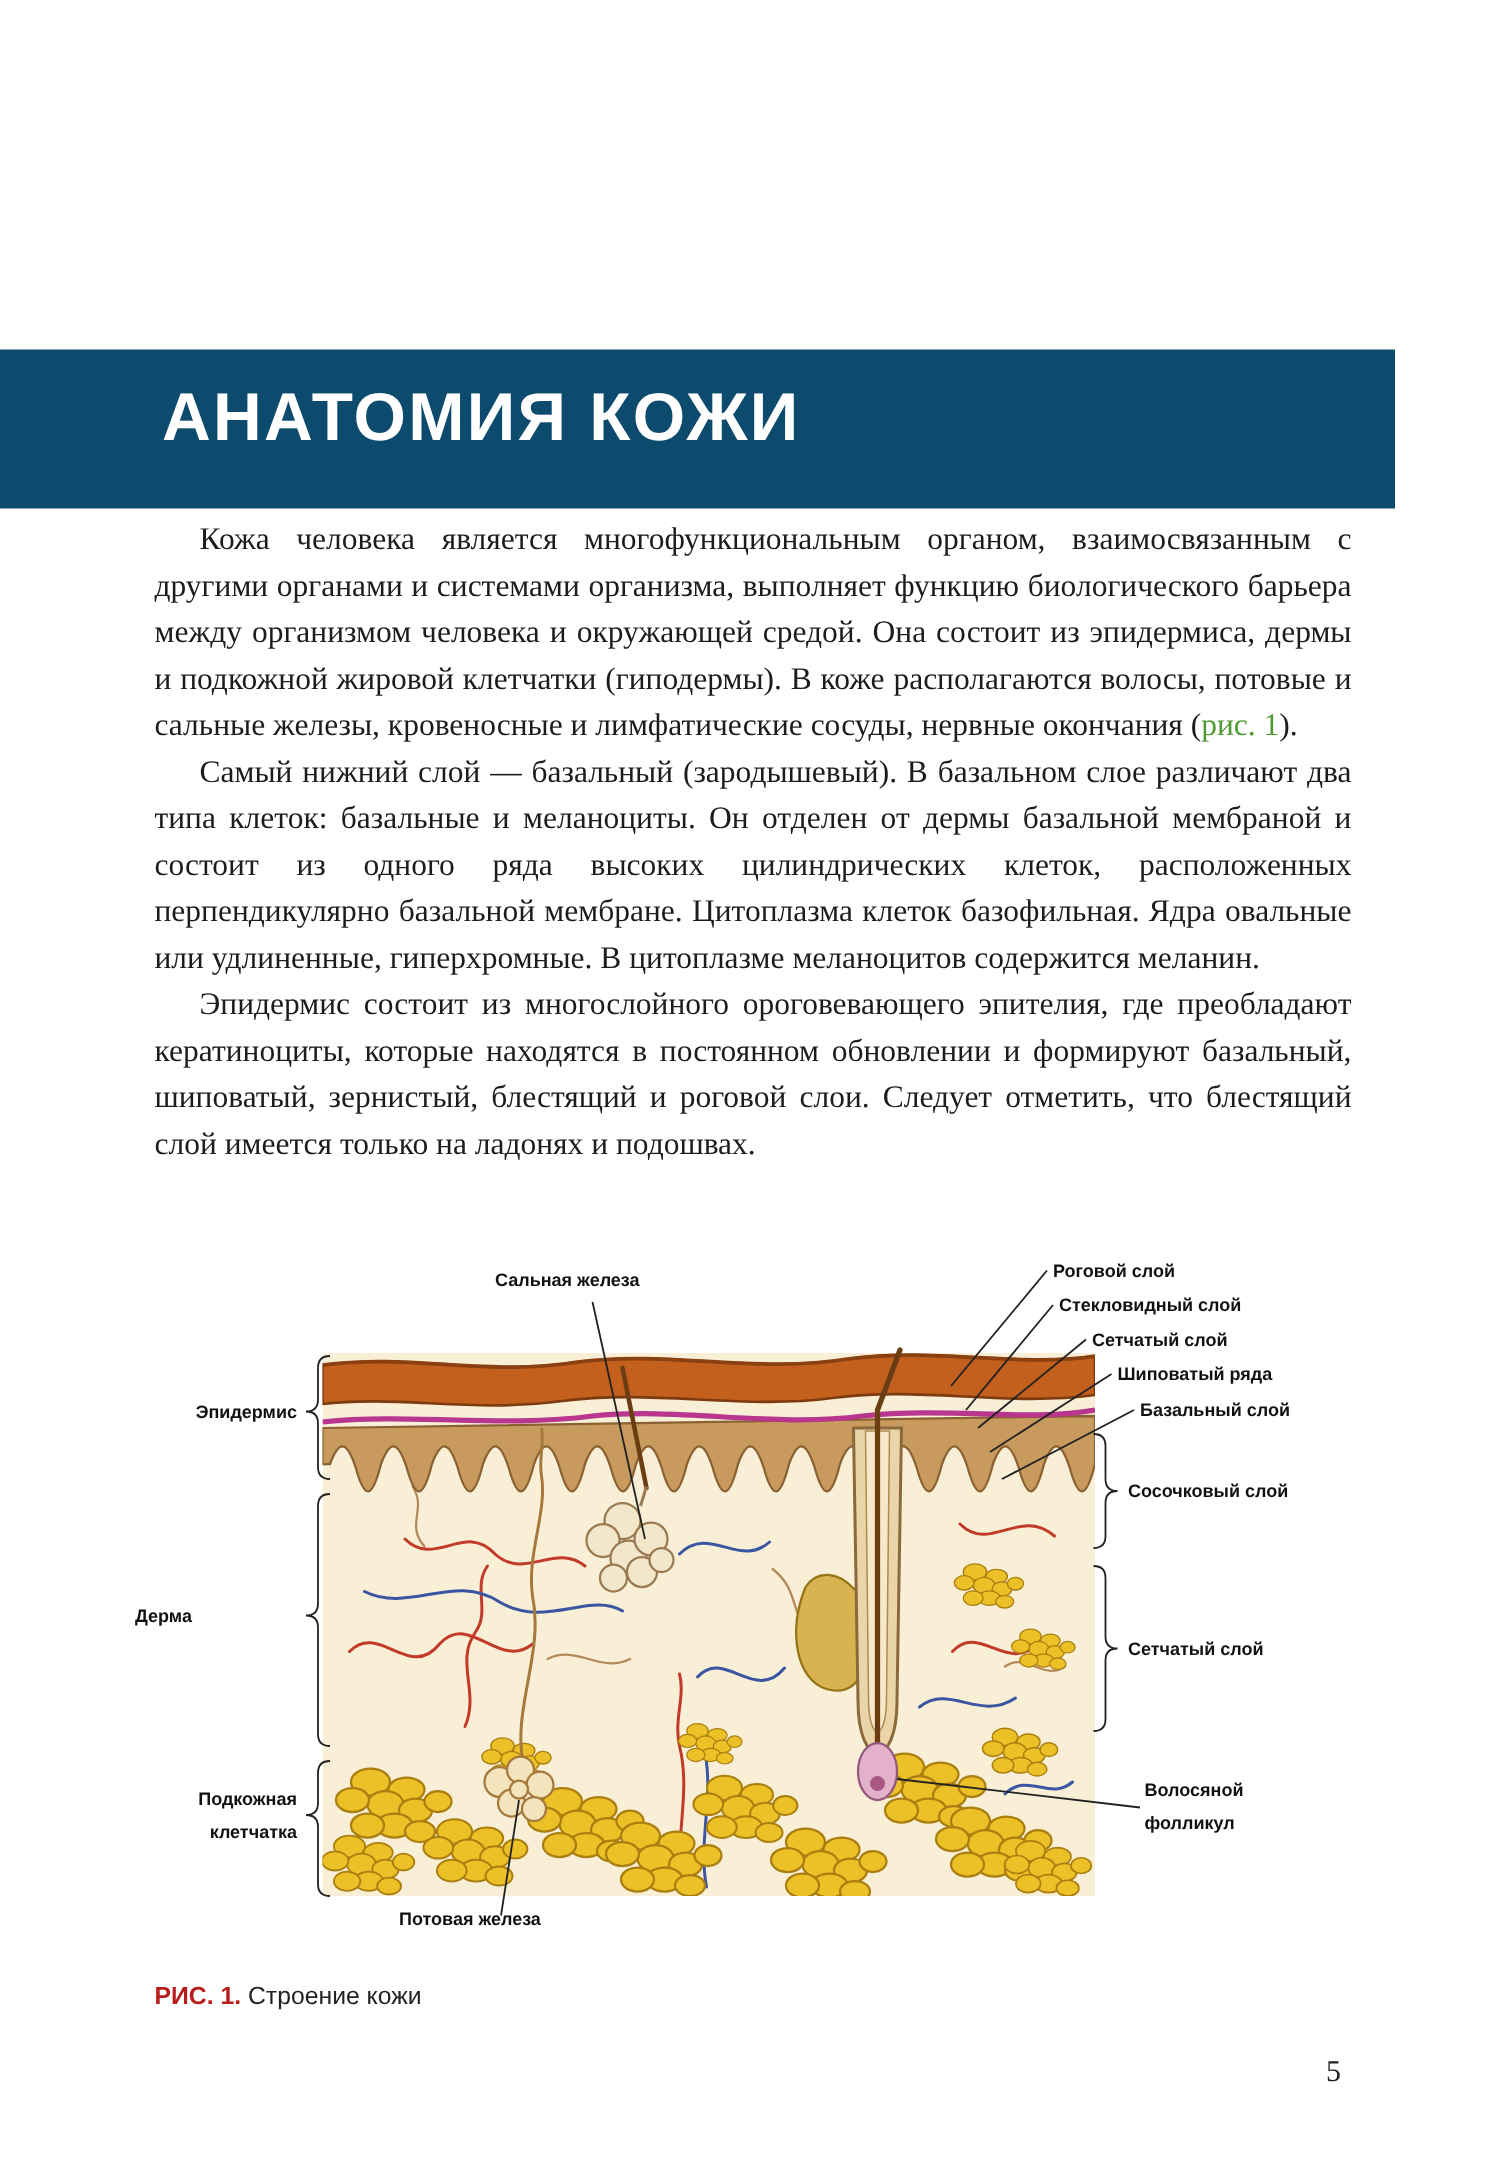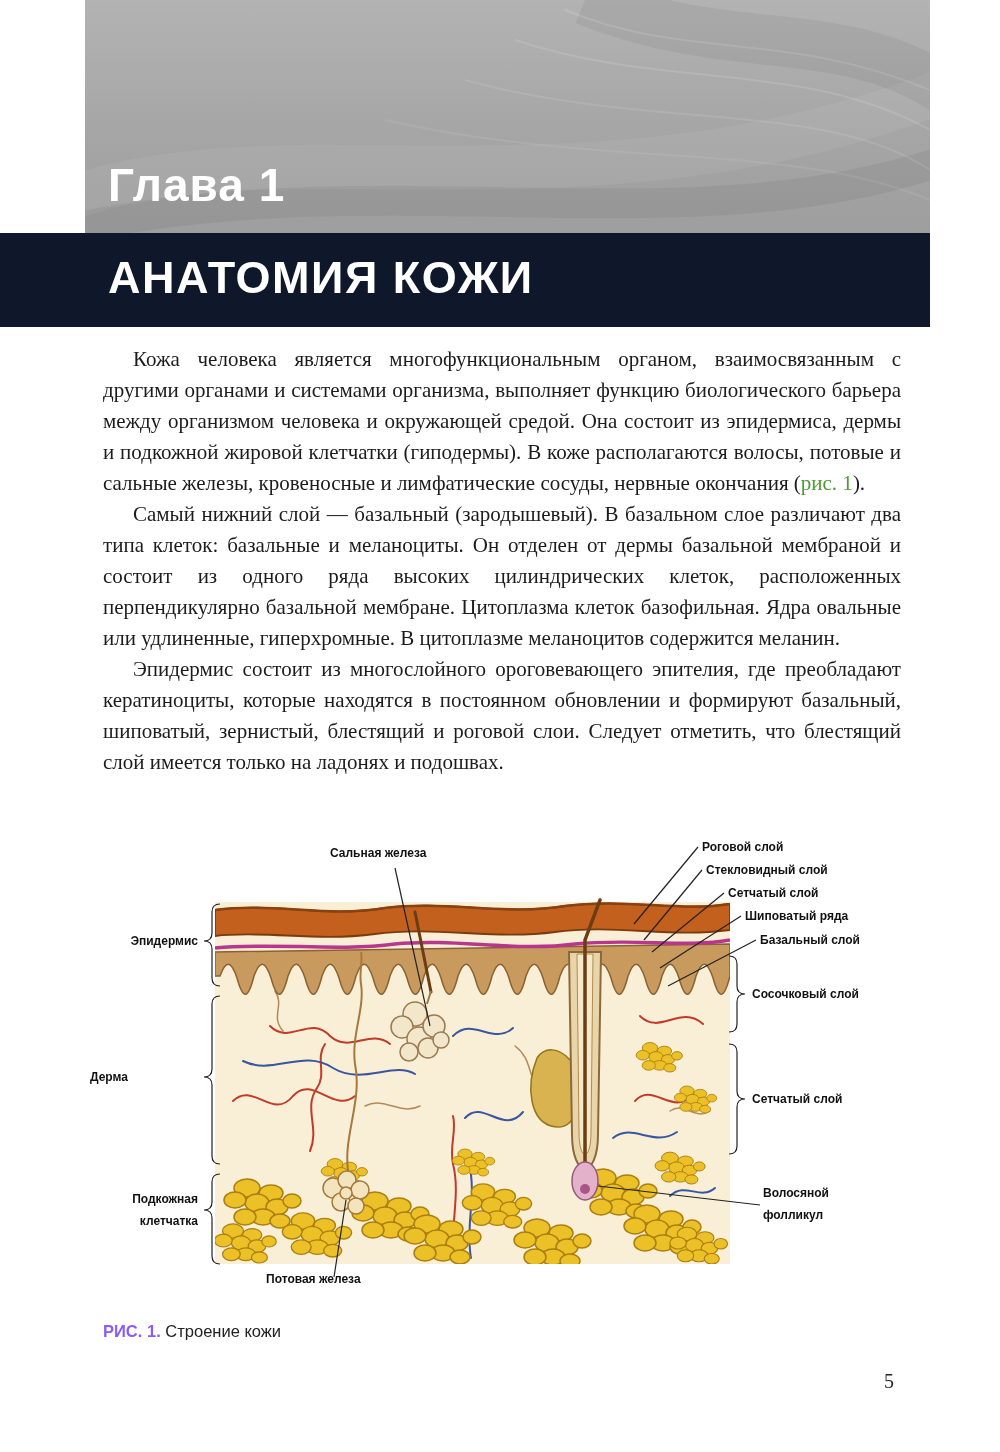--- a/index.html
+++ b/index.html
@@ -5,21 +5,21 @@
   html,body{margin:0;padding:0;background:#e8e8e8;}
   .page{position:relative;width:1000px;height:1452px;background:#ffffff;overflow:hidden;
         font-family:"Liberation Serif",serif;}
 
   
   .header-gray{position:absolute;left:85px;top:0;width:845px;height:233px;
                background:linear-gradient(180deg,#b3b3b3 0%,#a6a6a6 55%,#9e9e9e 100%);overflow:hidden;}
   .header-gray svg{position:absolute;left:0;top:0;}
   .chapter-label{position:absolute;left:23px;top:158px;color:#ffffff;
                  font-family:"Liberation Sans",sans-serif;font-size:46px;font-weight:bold;letter-spacing:1px;}
-  .title-band{position:absolute;left:0;top:233px;width:930px;height:94px;background:#0f172a;}
+  .title-band{position:absolute;left:0;top:233px;width:930px;height:106px;background:#0c4a6e;}
   .chapter-title{position:absolute;left:108px;top:0;height:89px;line-height:89px;color:#ffffff;
                  font-family:"Liberation Sans",sans-serif;font-size:45px;font-weight:bold;letter-spacing:1.5px;white-space:nowrap;}
 
   
   .body-text{position:absolute;left:103px;top:344px;width:798px;color:#1c1c1c;
              font-size:21px;line-height:31px;text-align:justify;}
   .body-text p{margin:0;text-indent:30px;}
   .ref-link{color:#4e9a35;}
 
   
@@ -32,40 +32,28 @@
   .r3{left:745px;top:77px}.r4{left:760px;top:101px}.r5{left:752px;top:155px}
   .r6{left:752px;top:260px}
   .r7{left:763px;top:354px;width:112px;white-space:normal;}
   .l-epi{left:90px;top:102px;width:108px;text-align:right;}
   .l-derm{left:90px;top:238px;width:108px;text-align:left;}
   .l-sub{left:82px;top:360px;width:116px;text-align:right;white-space:normal;}
   .l-seb{left:330px;top:14px}
   .l-sweat{left:266px;top:440px}
 
   .caption{position:absolute;left:103px;top:1322px;font-family:"Liberation Sans",sans-serif;font-size:16.5px;color:#222;}
-  .caption .cap-ref{color:#8b5cf6;font-weight:bold;}
+  .caption .cap-ref{color:#b91c1c;font-weight:bold;}
   .page-number{position:absolute;left:884px;top:1370px;font-size:20px;color:#222;}
 </style>
 </head>
 <body>
 
 <div class="page">
 
-  <div class="header-gray">
-    <svg width="845" height="233" viewBox="0 0 845 233">
-      <path d="M-20,200 C200,120 500,230 860,90" fill="none" stroke="rgba(255,255,255,0.06)" stroke-width="44"></path>
-      <path d="M-20,230 C300,160 600,250 860,160" fill="none" stroke="rgba(0,0,0,0.05)" stroke-width="30"></path>
-      <path d="M480,10 C600,60 700,30 845,90" fill="none" stroke="rgba(255,255,255,0.14)" stroke-width="2"></path>
-      <path d="M430,40 C580,90 720,60 845,130" fill="none" stroke="rgba(255,255,255,0.12)" stroke-width="2"></path>
-      <path d="M380,80 C560,130 740,100 845,170" fill="none" stroke="rgba(255,255,255,0.10)" stroke-width="2"></path>
-      <path d="M300,120 C520,170 700,140 845,200" fill="none" stroke="rgba(255,255,255,0.08)" stroke-width="2"></path>
-      <path d="M500,0 C650,60 750,20 860,90" fill="none" stroke="rgba(0,0,0,0.05)" stroke-width="50"></path>
-    </svg>
-    <div class="chapter-label">Глава 1</div>
-  </div>
 
   <div class="title-band">
     <div class="chapter-title">АНАТОМИЯ КОЖИ</div>
   </div>
 
   <div class="body-text">
     <p><span>Кожа человека является многофункциональным органом, взаимосвязанным с другими органами и системами организма, выполняет функцию биологического барьера между организмом человека и окружающей средой. Она состоит из эпидермиса, дермы и подкожной жировой клетчатки (гиподермы). В коже располагаются волосы, потовые и сальные железы, кровеносные и лимфатические сосуды, нервные окончания (</span><span class="ref-link">рис. 1</span><span>).</span></p>
     <p>Самый нижний слой — базальный (зародышевый). В базальном слое различают два типа клеток: базальные и меланоциты. Он отделен от дермы базальной мембраной и состоит из одного ряда высоких цилиндрических клеток, расположенных перпендикулярно базальной мембране. Цитоплазма клеток базофильная. Ядра овальные или удлиненные, гиперхромные. В цитоплазме меланоцитов содержится меланин.</p>
     <p>Эпидермис состоит из многослойного ороговевающего эпителия, где преобладают кератиноциты, которые находятся в постоянном обновлении и формируют базальный, шиповатый, зернистый, блестящий и роговой слои. Следует отметить, что блестящий слой имеется только на ладонях и подошвах.</p>
   </div>

